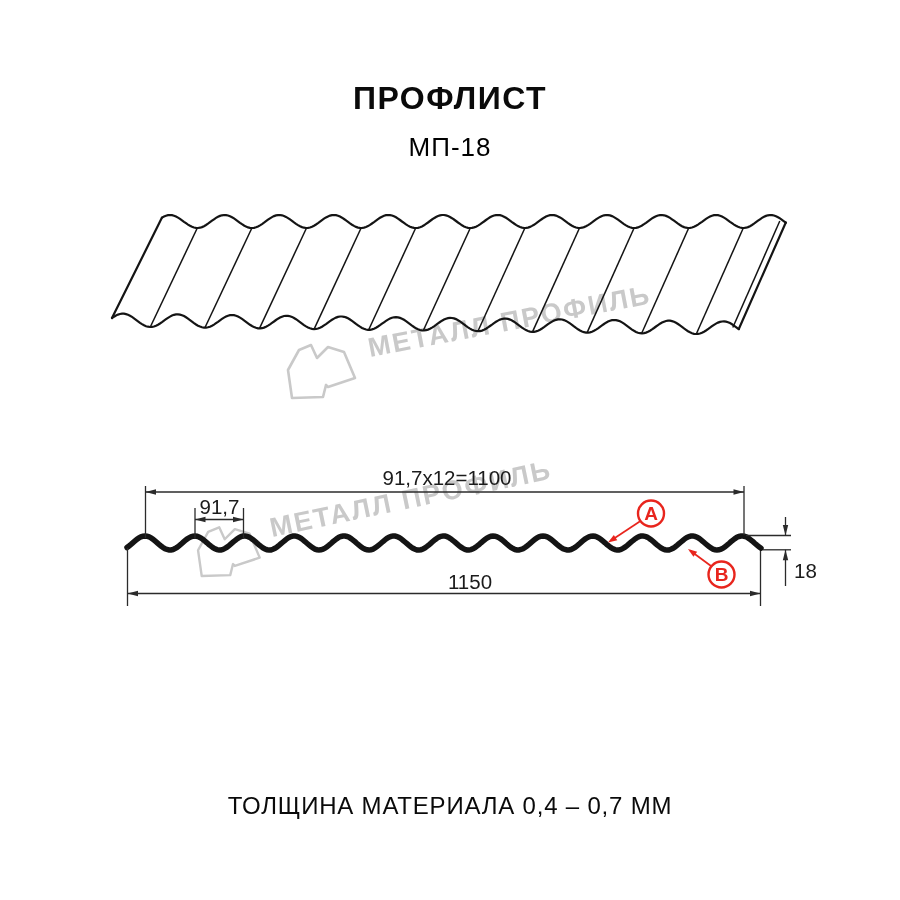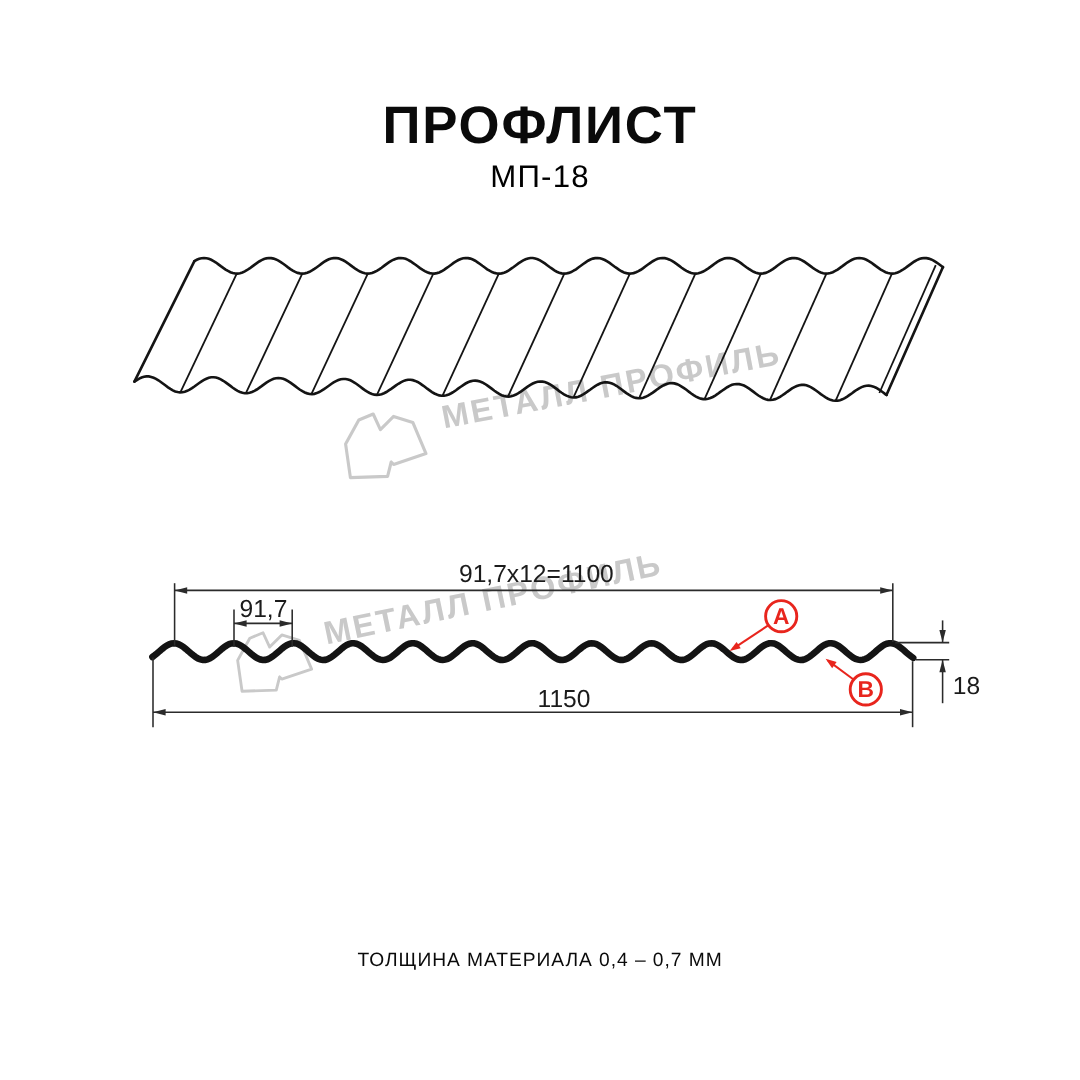--- a/index.html
+++ b/index.html
@@ -7,29 +7,29 @@
     --watermark-gray:#c9c9c9;
     --line-black:#141414;
   }
   html,body{margin:0;padding:0;}
   body{
     width:900px;height:900px;background:#ffffff;position:relative;overflow:hidden;
     font-family:"Liberation Sans",sans-serif;
   }
   .title{
     position:absolute;top:80px;left:0;width:900px;text-align:center;
-    font-size:44px;font-weight:800;letter-spacing:1.5px;color:#0a0a0a;
+    font-size:32px;font-weight:800;letter-spacing:1.5px;color:#0a0a0a;
   }
   .subtitle{
     position:absolute;top:132px;left:0;width:900px;text-align:center;
     font-size:26px;font-weight:500;letter-spacing:1px;color:#000000;
   }
   .footer{
     position:absolute;top:792px;left:0;width:900px;text-align:center;
-    font-size:16px;font-weight:500;letter-spacing:0.8px;color:#0a0a0a;
+    font-size:24px;font-weight:500;letter-spacing:0.8px;color:#0a0a0a;
   }
   svg.layer{position:absolute;left:0;top:0;}
   .edge{stroke:var(--line-black);stroke-width:2.2;fill:none;stroke-linecap:round;}
   .thin{stroke:var(--line-black);stroke-width:1.5;fill:none;}
   .wm-logo{fill:none;stroke:var(--watermark-gray);stroke-width:2.6;stroke-linejoin:round;}
   .wm-text{font-size:27px;font-weight:700;letter-spacing:2px;fill:var(--watermark-gray);
            font-family:"Liberation Sans",sans-serif;}
   .section-wave{fill:none;stroke:var(--line-black);stroke-width:5.5;stroke-linecap:round;}
   .dim{stroke:#2b2b2b;stroke-width:1.3;fill:none;}
   .dim-arrow{fill:#2b2b2b;stroke:none;}

